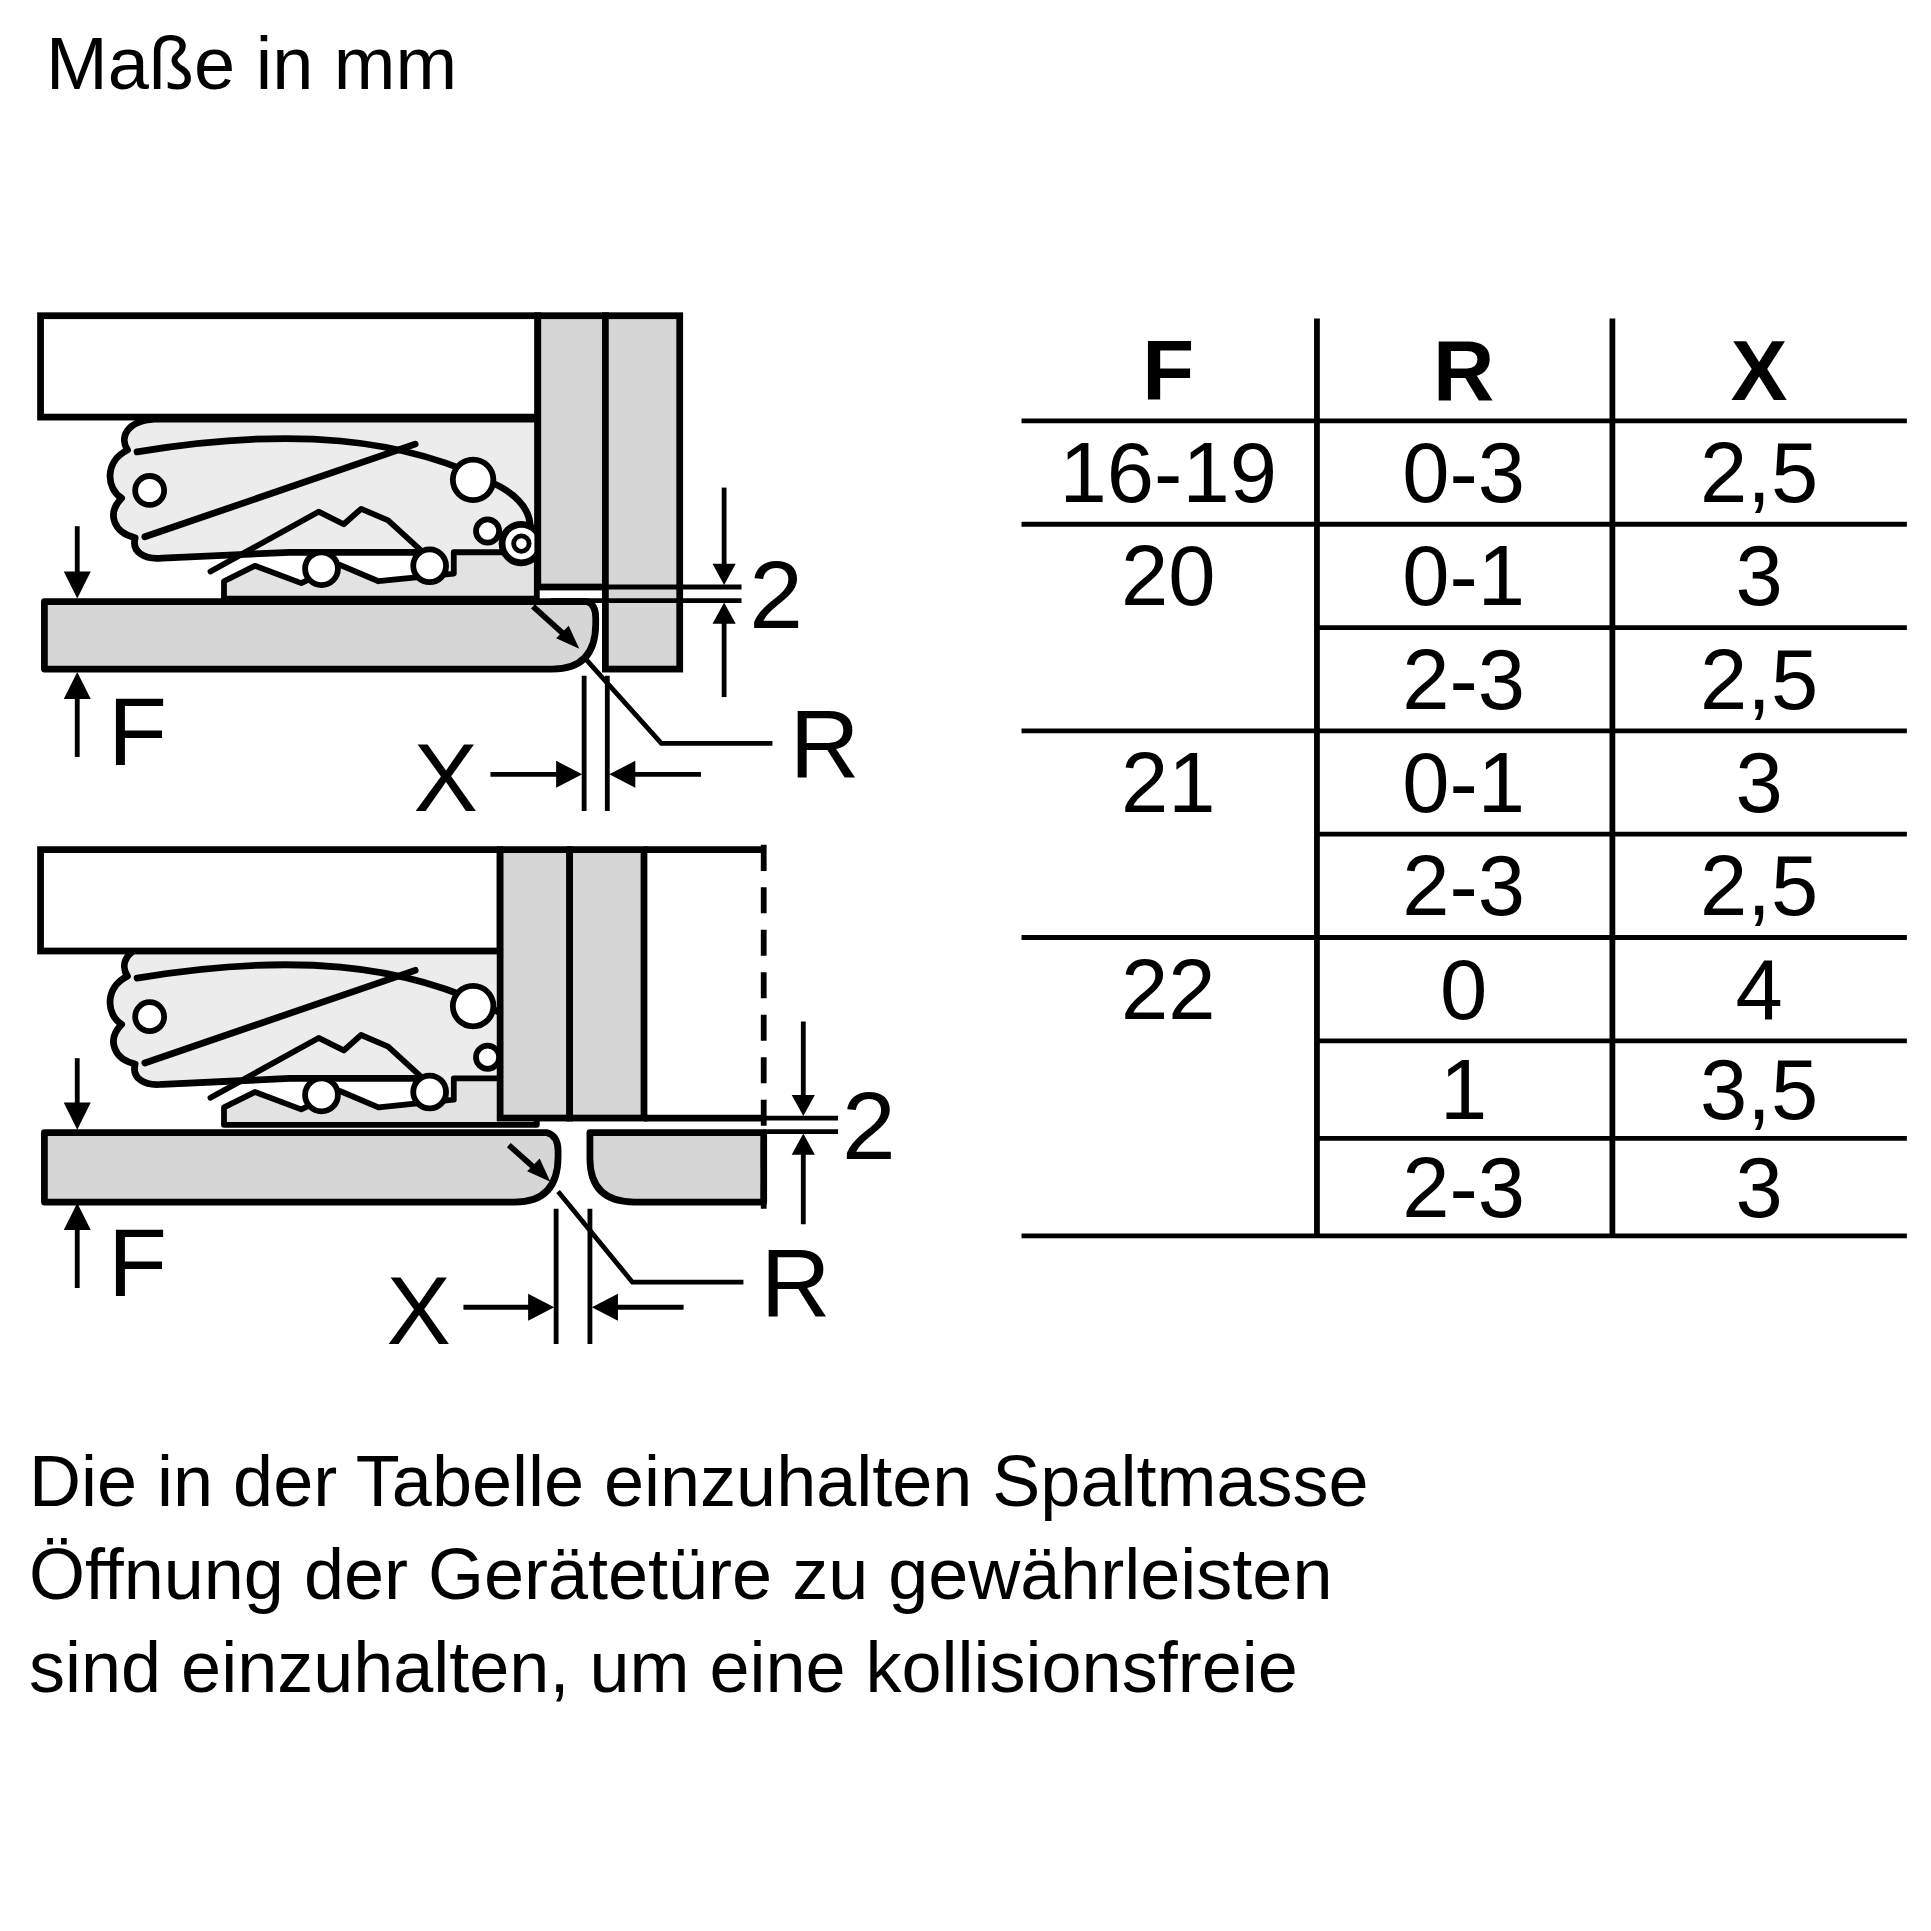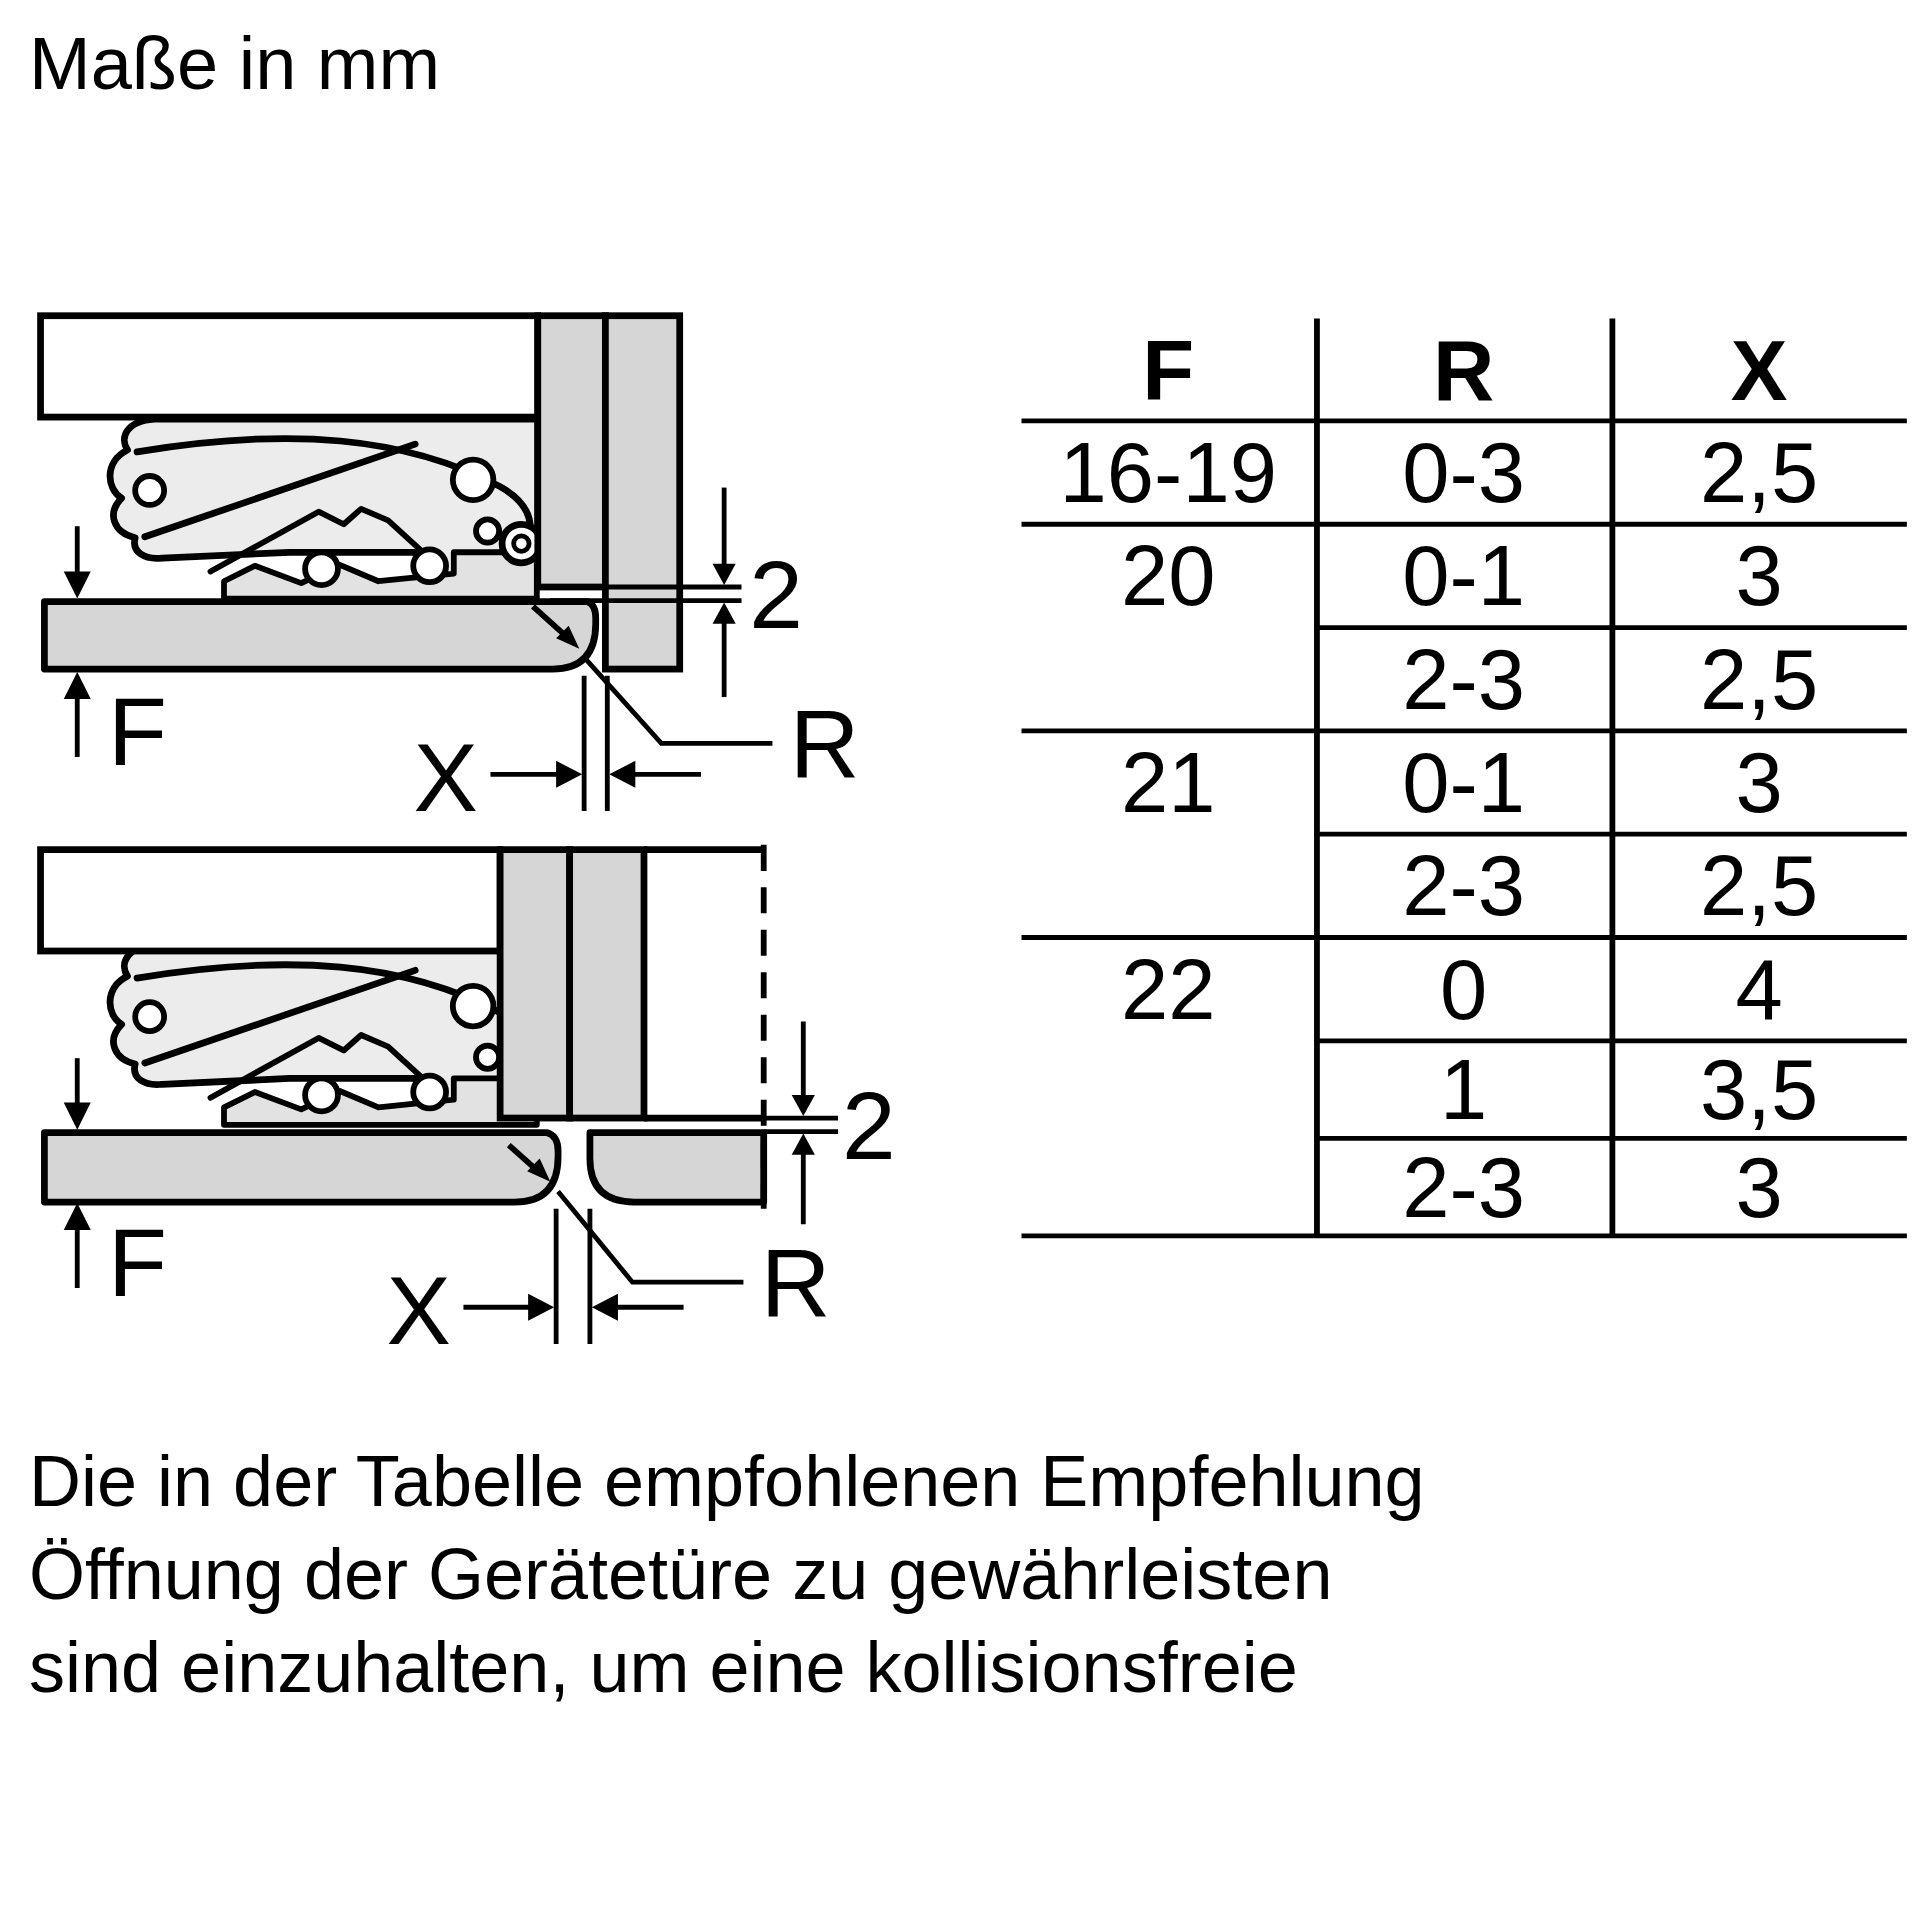--- a/index.html
+++ b/index.html
@@ -5,21 +5,21 @@
   html,body{margin:0;padding:0;background:#ffffff;}
   .page{
     position:relative;
     width:1931px;height:1931px;
     background:#ffffff;
     font-family:"Liberation Sans", sans-serif;
     color:#000;
     overflow:hidden;
   }
   .title-block{
-    position:absolute;left:29px;top:17.4px;
+    position:absolute;left:46px;top:17.4px;
     font-size:74px;line-height:94px;
     letter-spacing:0;
     white-space:nowrap;
   }
   .footer-block{
     position:absolute;left:29px;top:1435px;
     font-size:72px;line-height:93px;
     white-space:nowrap;
   }
   svg text{
@@ -222,19 +222,19 @@
       <text x="1516" y="1159" text-anchor="middle" class="tbl-val">1</text>
       <text x="1822" y="1159" text-anchor="middle" class="tbl-val">3,5</text>
 
       <text x="1210" y="1260" text-anchor="middle" class="tbl-val"></text>
       <text x="1516" y="1260" text-anchor="middle" class="tbl-val">2-3</text>
       <text x="1822" y="1260" text-anchor="middle" class="tbl-val">3</text>
     </g>
   </svg>
 
   <div class="footer-block">
-    <div>Die in der Tabelle empfohlenen Empfehlung</div>
+    <div>Die in der Tabelle einzuhalten Spaltmasse</div>
     <div>Öffnung der Gerätetüre zu gewährleisten</div>
     <div>sind einzuhalten, um eine kollisionsfreie</div>
   </div>
 
 </div>
 
 
 </body></html>

